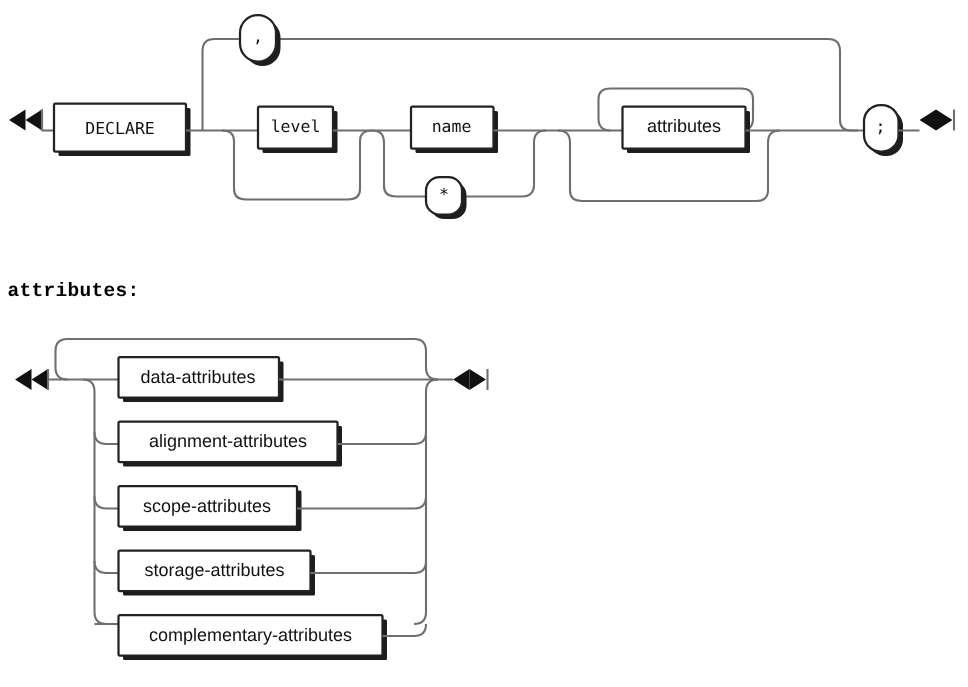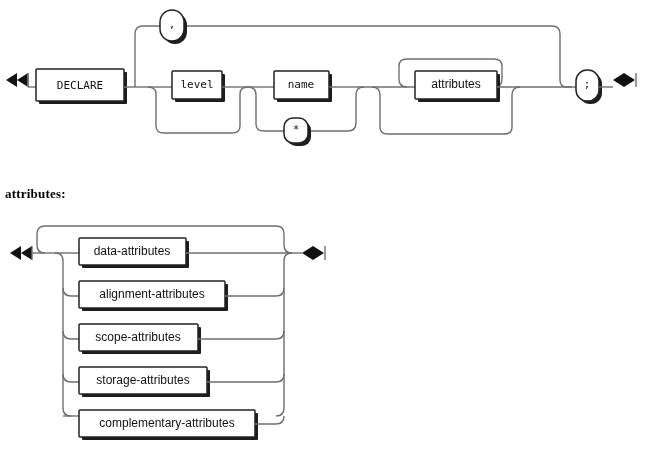--- a/index.html
+++ b/index.html
@@ -15,21 +15,21 @@
   .rail{fill:none;stroke:#6f6f6f;stroke-width:1.4;}
   .marker{fill:#111111;stroke:none;}
   .boxshadow{fill:#1d1d1d;stroke:none;}
   .boxrect{fill:#ffffff;stroke:#222222;stroke-width:1.5;}
   .pillshape{fill:#ffffff;stroke:#222222;stroke-width:1.5;}
   .pillshadow{fill:#1d1d1d;stroke:none;}
   text.term{font-family:"DejaVu Sans Mono","Liberation Mono",monospace;font-size:11px;fill:#111;dominant-baseline:middle;text-anchor:middle;}
   text.nonterm{font-family:"Liberation Sans",sans-serif;font-size:12px;fill:#111;dominant-baseline:middle;text-anchor:middle;}
   .section-title{
     position:absolute;
-    font-family:Liberation Serif, serif;
+    font-family:Liberation Mono, monospace;
     font-size:13px;font-weight:bold;color:#000;
     left:5px;top:186px;letter-spacing:0.2px;
   }
 </style>
 </head>
 <body>
 
 <div id="root">
 
   <svg class="diagram" width="645" height="160" viewBox="0 0 645 160" style="top:0">

